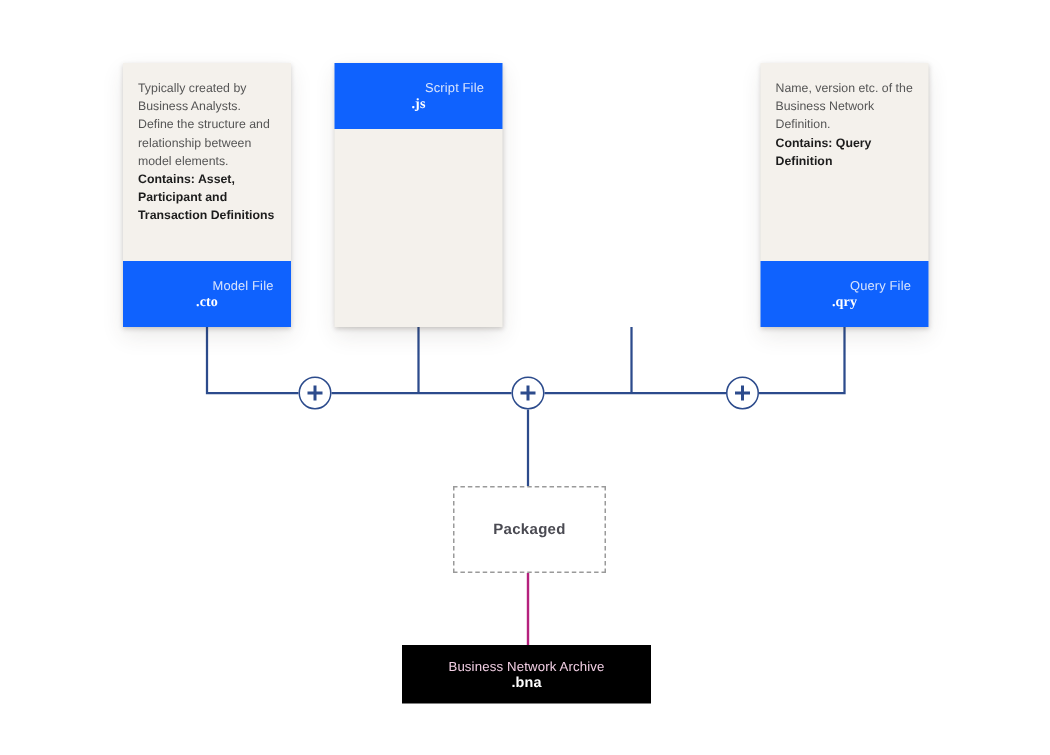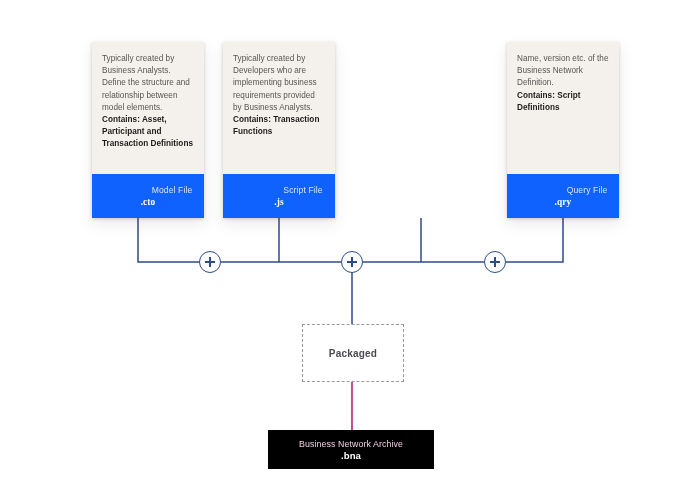--- a/index.html
+++ b/index.html
@@ -73,21 +73,21 @@
     margin-left: 48px;
   }
   .card-bar .bar-ext {
     font-size: 9.4px;
     font-weight: bold;
     color: #ffffff;
     letter-spacing: 0.1px;
     font-family: Liberation Serif, serif;
   }
 
-  .card.c1 { left: 92px;  }
+  .card.c1 { left: 82px;  }
   .card.c2 { left: 223px; }
   .card.c3 { left: 365px; }
   .card.c4 { left: 507px; }
 
   
   #packaged {
     position: absolute;
     left: 302px;
     top: 324px;
     width: 102px;
@@ -187,35 +187,31 @@
       <span class="lead">Typically created by Business Analysts. Define the structure and relationship between model elements.</span>
       <span class="contains">Contains: Asset, Participant and Transaction Definitions</span>
     </div>
     <div class="card-bar">
       <span class="bar-title">Model File</span>
       <span class="bar-ext">.cto</span>
     </div>
   </div>
 
   <div class="card c2">
-    <div class="card-body">
-      <span class="lead">Typically created by Developers who are implementing business requirements provided by Business Analysts.</span>
-      <span class="contains">Contains: Transaction Functions</span>
-    </div>
     <div class="card-bar">
       <span class="bar-title">Script File</span>
       <span class="bar-ext">.js</span>
     </div>
   </div>
 
 
   <div class="card c4">
     <div class="card-body">
       <span class="lead">Name, version etc. of the Business Network Definition.</span>
-      <span class="contains">Contains: Script Definitions</span>
+      <span class="contains">Contains: Query Definition</span>
     </div>
     <div class="card-bar">
       <span class="bar-title">Query File</span>
       <span class="bar-ext">.qry</span>
     </div>
   </div>
 
   <div class="plus p1"></div>
   <div class="plus p2"></div>
   <div class="plus p3"></div>

